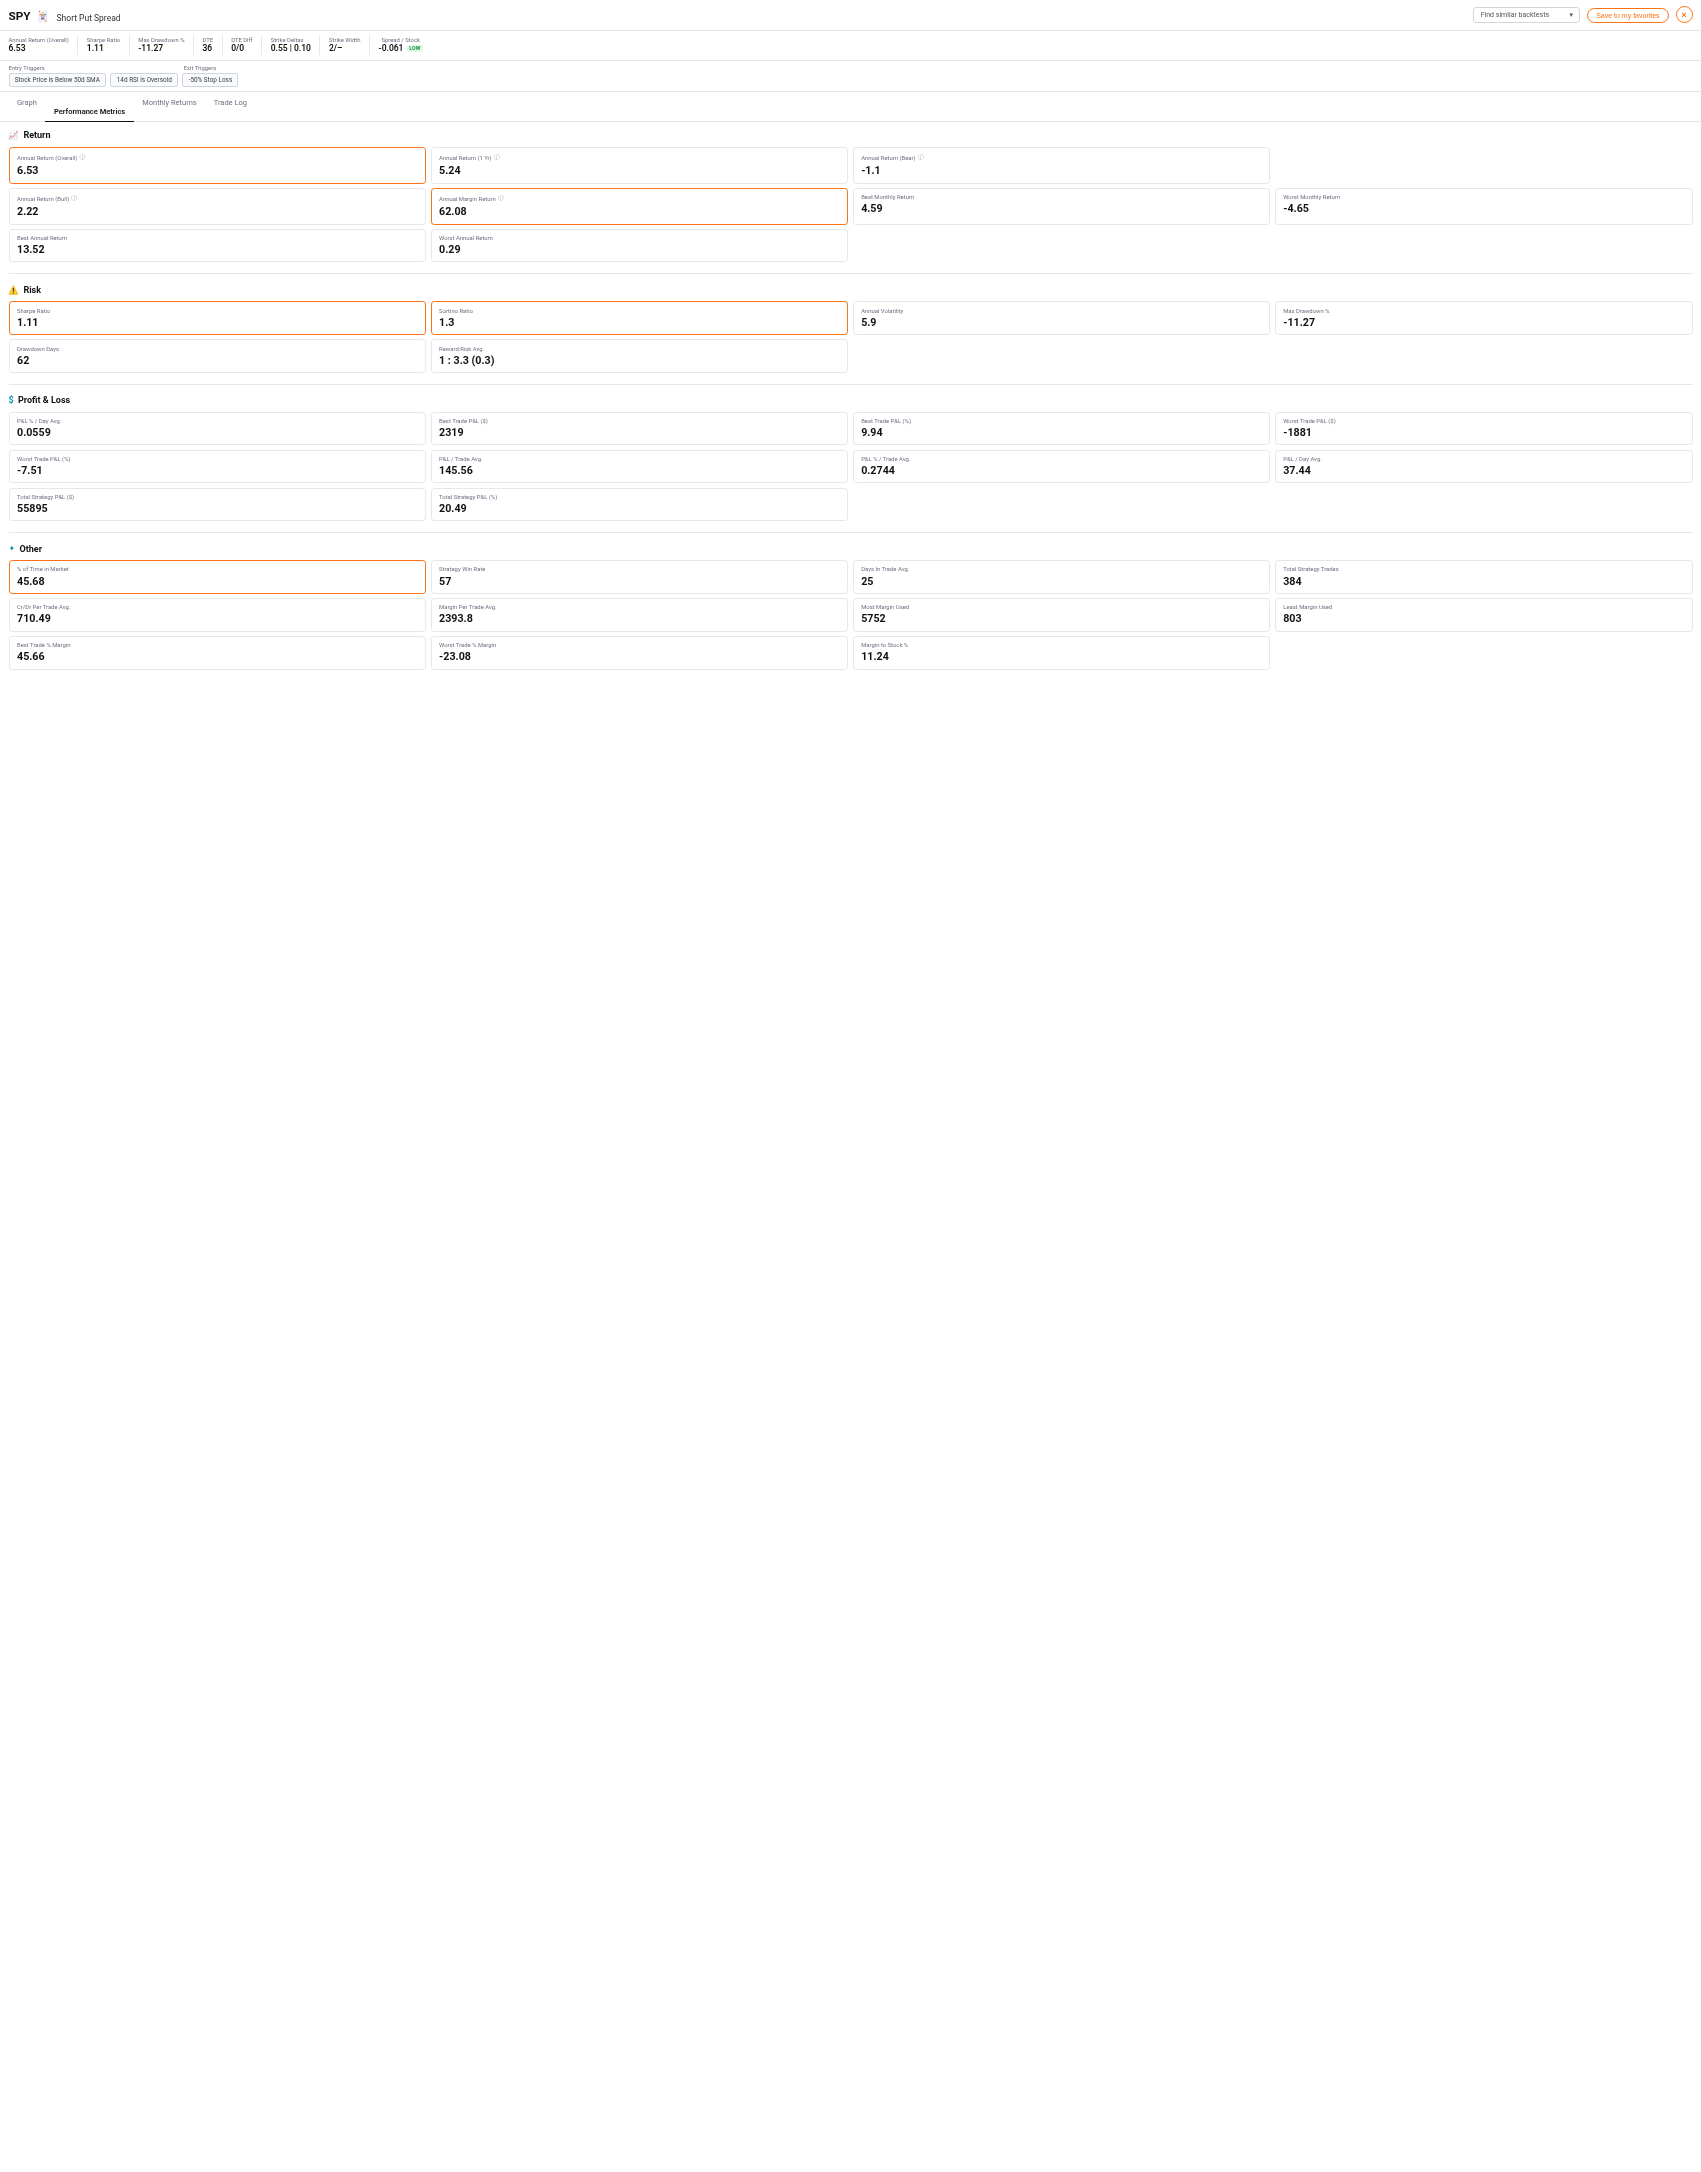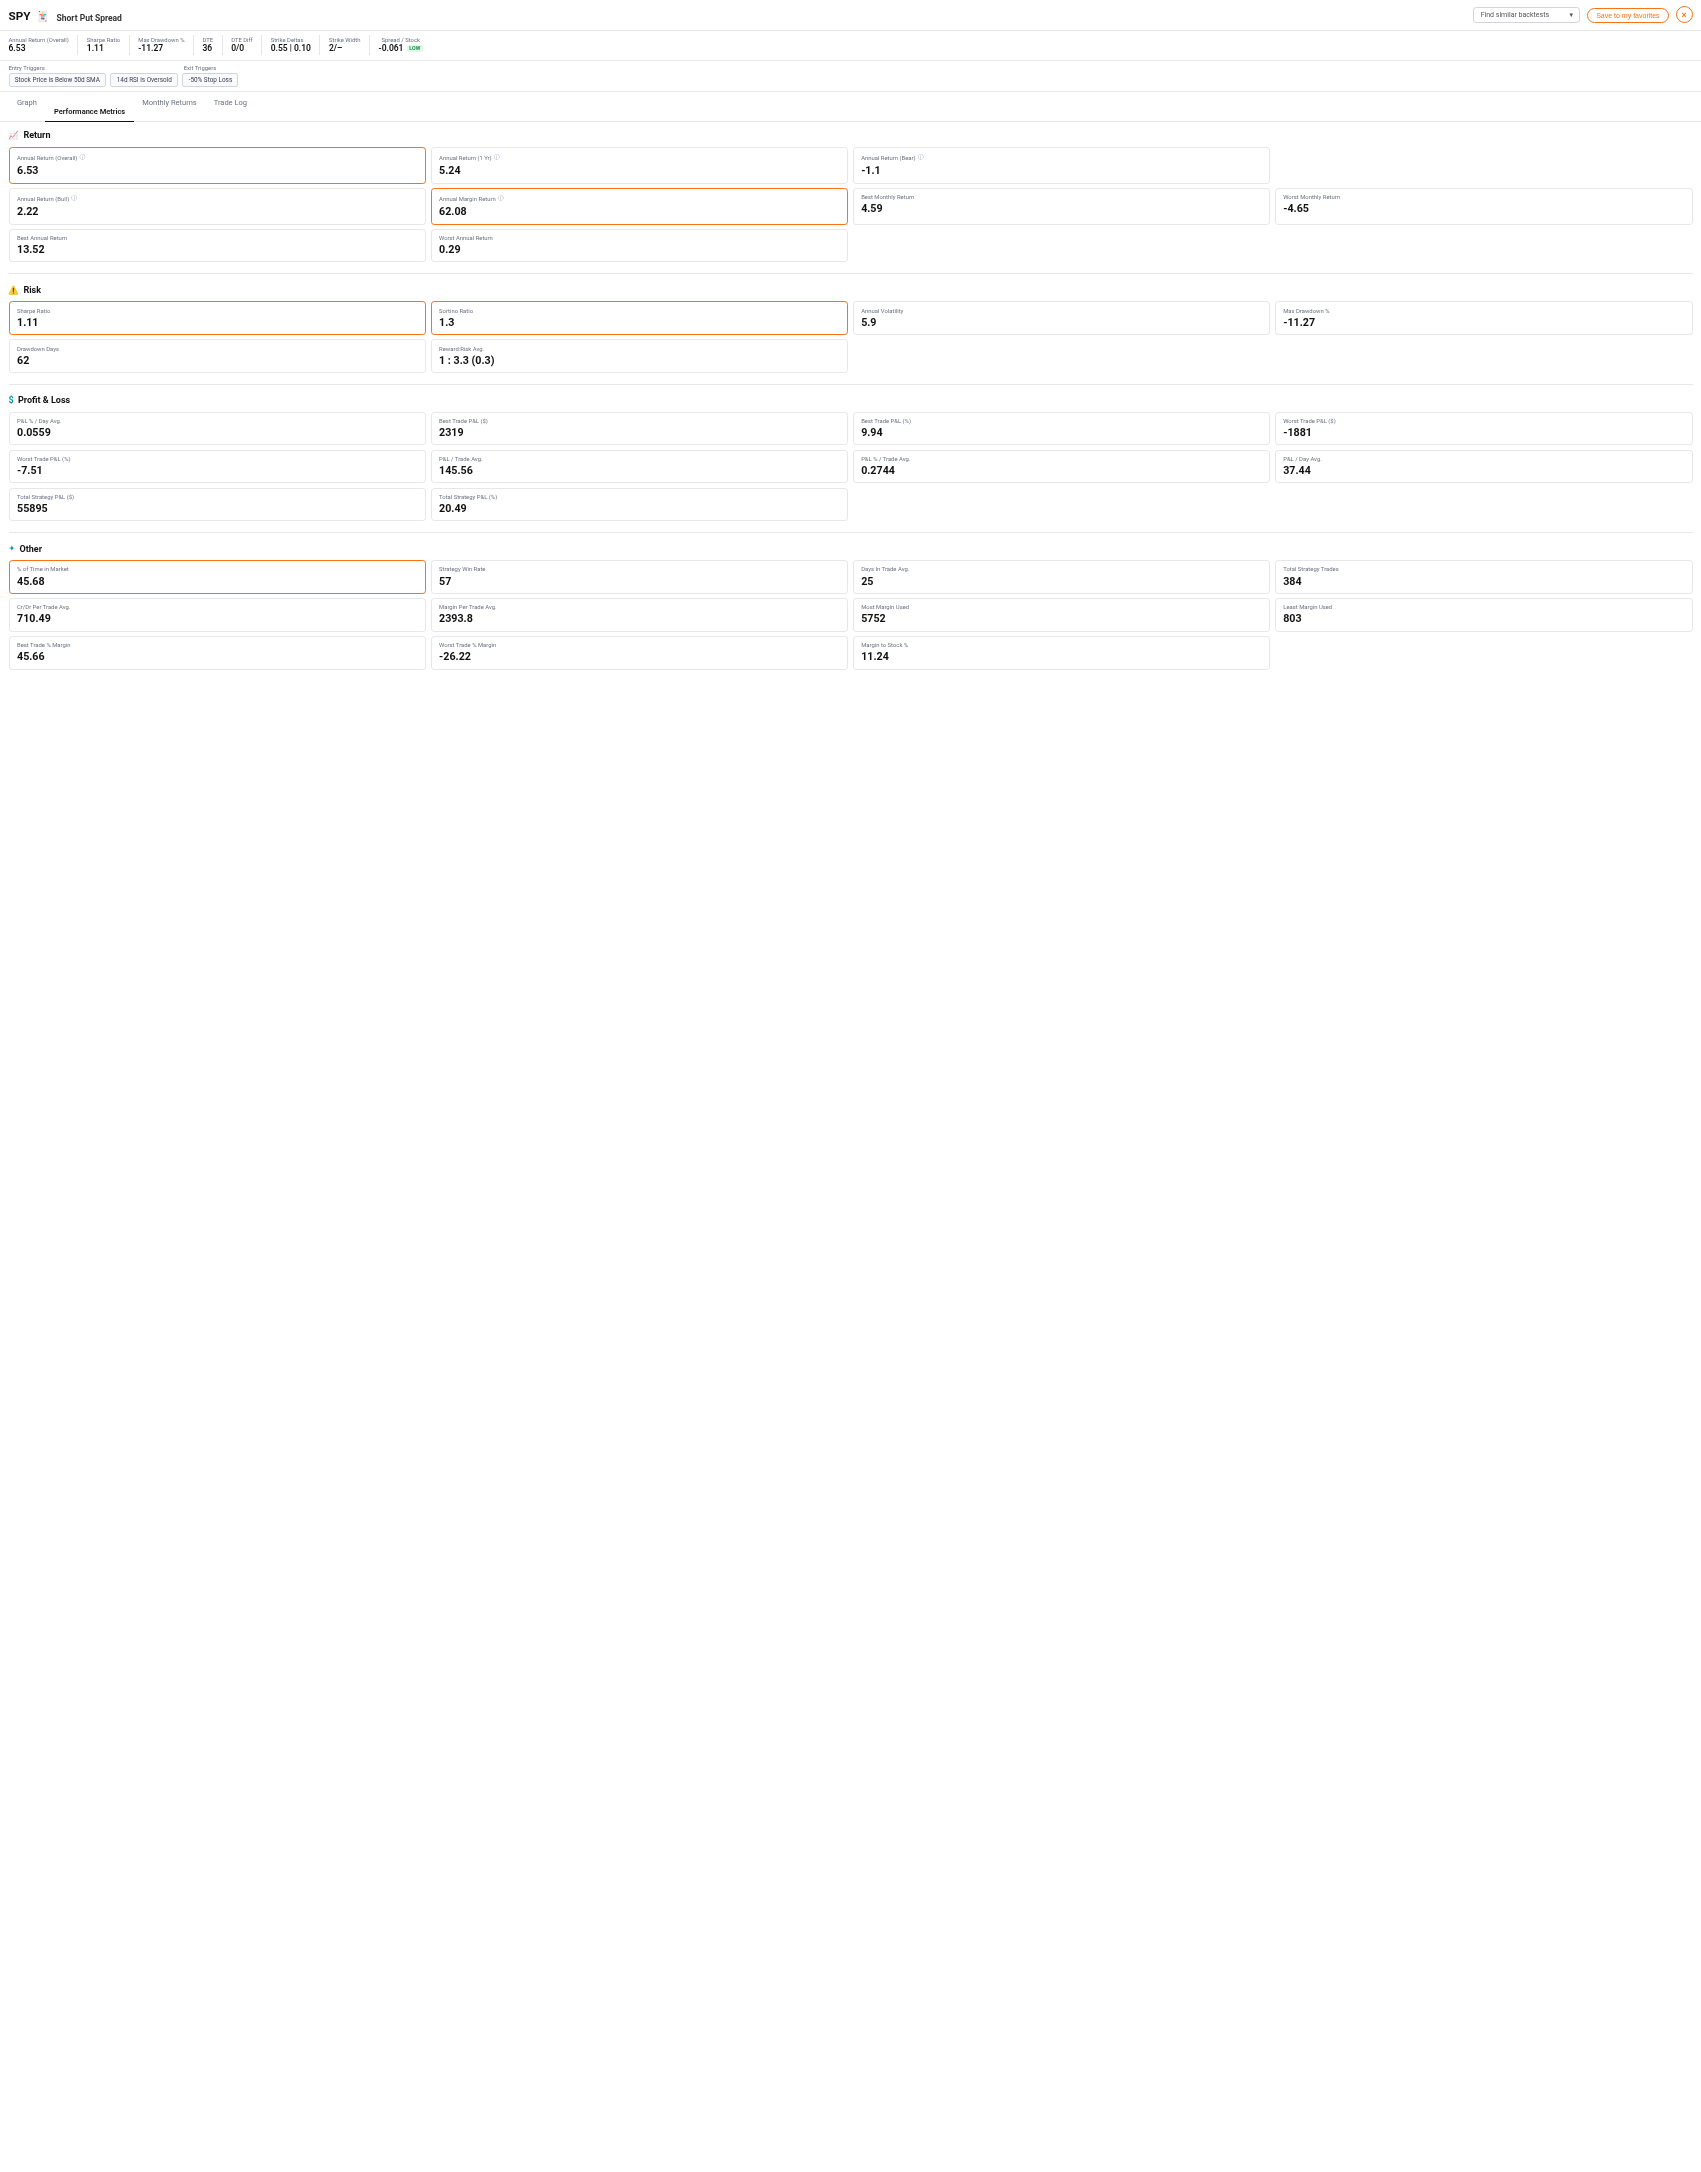--- a/index.html
+++ b/index.html
@@ -21,21 +21,21 @@
     .ticker {
       font-size: 11.7px;
       font-weight: 700;
       color: #111;
     }
     .strategy-icon {
       font-size: 10.7px;
     }
     .strategy-name {
       font-size: 8.5px;
-      font-weight: 700;
+      font-weight: 400;
       color: #333;
       flex: 1;
     }
     .find-similar-select {
       display: flex;
       align-items: center;
       border: 0.5px solid #d1d5db;
       border-radius: 3.2px;
       padding: 3.2px 6.4px;
       gap: 4.3px;
@@ -517,21 +517,21 @@
     </div>
   </div>
 
   <div class="metric-grid">
     <div class="metric-card">
       <div class="metric-card-label">Best Trade % Margin</div>
       <div class="metric-card-value">45.66</div>
     </div>
     <div class="metric-card">
       <div class="metric-card-label">Worst Trade % Margin</div>
-      <div class="metric-card-value">-26.22</div>
+      <div class="metric-card-value">-23.08</div>
     </div>
     <div class="metric-card">
       <div class="metric-card-label">Margin to Stock %</div>
       <div class="metric-card-value">11.24</div>
     </div>
     <div></div>
   </div>
 
 </div>
 

